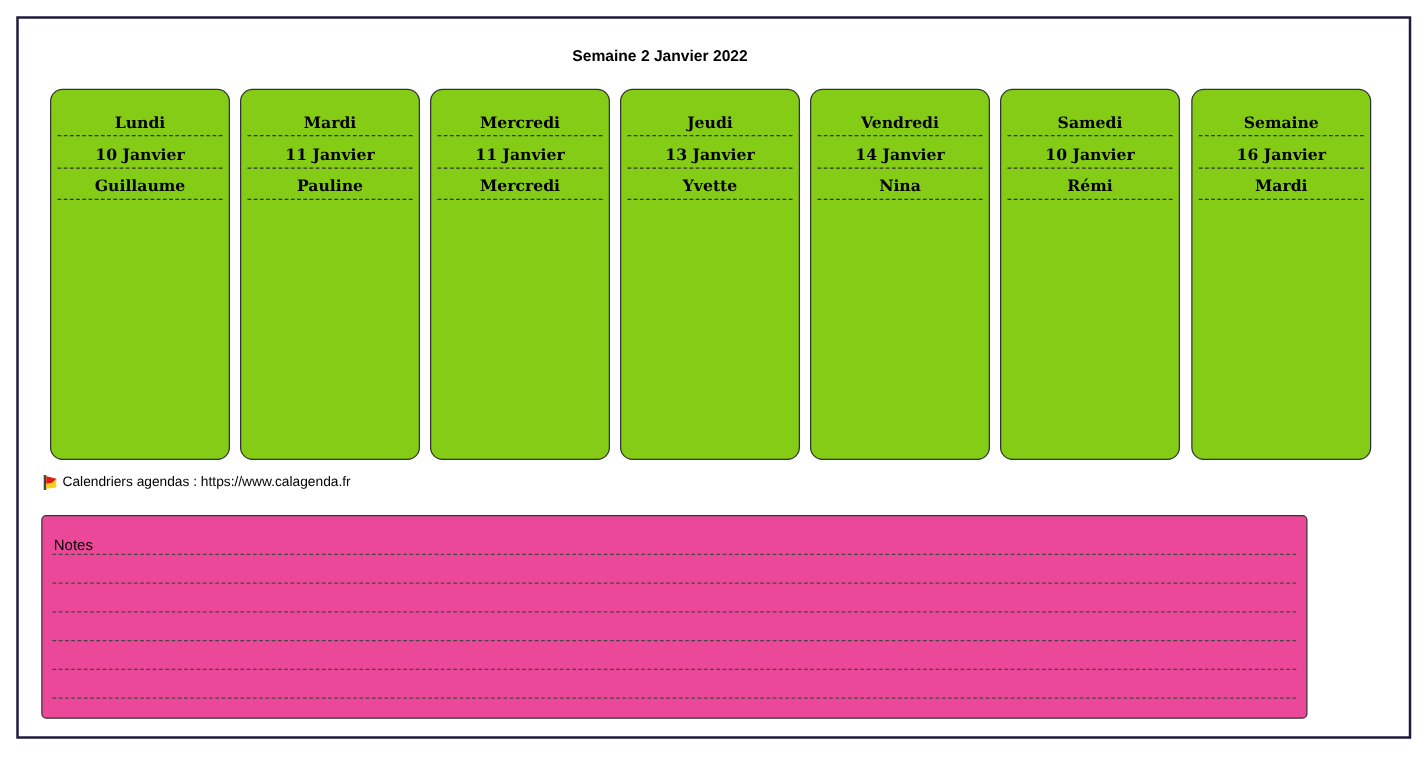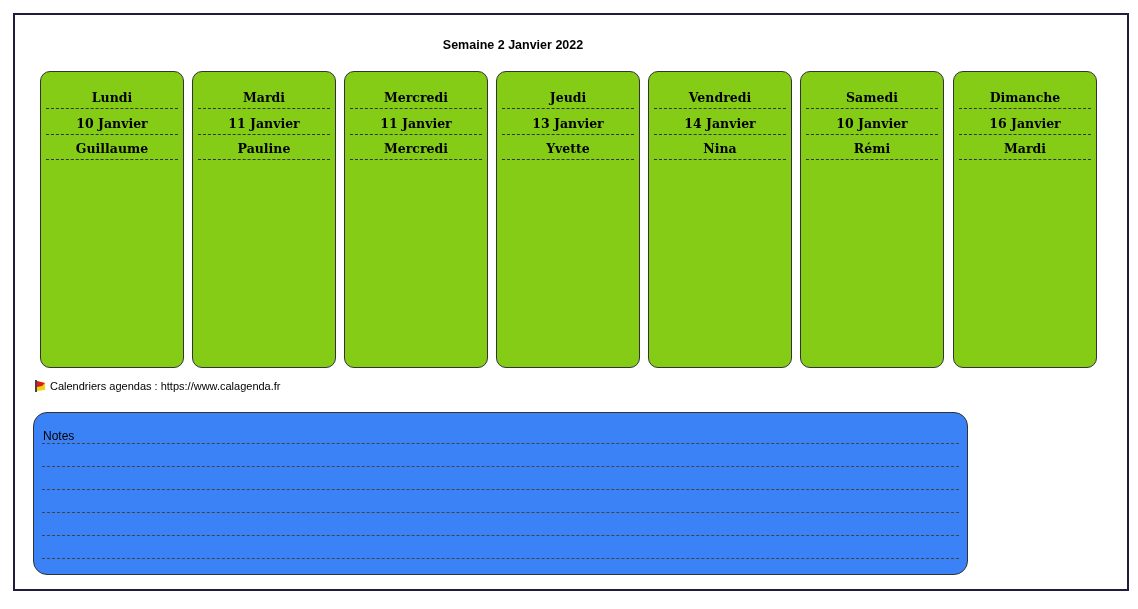--- a/index.html
+++ b/index.html
@@ -1,30 +1,30 @@
 <!DOCTYPE html>
 <html><head>
 <meta charset="utf-8">
 <style>
   html, body { margin:0; padding:0; }
   body { width:1138px; height:609px; background:#ffffff; position:relative; overflow:hidden;
          font-family:"Liberation Sans", sans-serif; }
   .frame { position:absolute; left:13px; top:13px; width:1116px; height:578px;
            border:2px solid #1f1d3d; box-sizing:border-box; }
   .title { position:absolute; left:0; width:1026px; top:38px; text-align:center;
-           font-weight:bold; font-size:12.5px; color:#000; }
+           font-weight:bold; font-size:12.5px; color:#000;padding-left:15px; }
   .day { position:absolute; top:71px; width:144px; height:297px; box-sizing:border-box;
          border:1.5px solid #333; border-radius:10px; background:#84cc16; }
   .row { position:absolute; left:5px; right:5px; height:20px; border-bottom:1px dashed #333;
          text-align:center; font-family:"DejaVu Serif", serif; font-weight:bold; font-size:12.5px;
          line-height:20px; color:#000; white-space:nowrap; overflow:hidden; }
   .credit { position:absolute; left:34px; top:380px; font-size:11px; color:#000; display:flex; align-items:flex-end; }
   .credit .logo { width:12px; height:12px; margin-right:4px; position:relative; }
-  .notes { position:absolute; left:33px; top:412px; width:935px; height:163px; box-sizing:border-box;
-           border:1.5px solid #333; border-radius:14px; background:#3b82f6; }
+  .notes { position:absolute; left:33px; top:412px; width:1013px; height:163px; box-sizing:border-box;
+           border:1.5px solid #333; border-radius:4px; background:#ec4899; }
   .notes-label { position:absolute; left:9px; top:16px; font-size:12px; color:#000; }
   .nline { position:absolute; left:8px; right:8px; border-bottom:1px dashed #444; height:0; }
 </style>
 </head>
 <body>
 
 <div class="frame"></div>
 <div class="title">Semaine 2  Janvier 2022</div>
 
 <div class="day" style="left:40px">
@@ -51,21 +51,21 @@
   <div class="row" style="top:16px">Vendredi</div>
   <div class="row" style="top:42px">14 Janvier</div>
   <div class="row" style="top:67px">Nina</div>
 </div>
 <div class="day" style="left:800px">
   <div class="row" style="top:16px">Samedi</div>
   <div class="row" style="top:42px">10 Janvier</div>
   <div class="row" style="top:67px">Rémi</div>
 </div>
 <div class="day" style="left:953px">
-  <div class="row" style="top:16px">Dimanche</div>
+  <div class="row" style="top:16px">Semaine</div>
   <div class="row" style="top:42px">16 Janvier</div>
   <div class="row" style="top:67px">Mardi</div>
 </div>
 
 <div class="credit">
   <span class="logo">
     <svg width="12" height="12" viewBox="0 0 12 12">
       <rect x="1" y="0" width="2" height="12" fill="#444"></rect>
       <polygon points="3,1 11,3 11,10 3,11" fill="#f2d21a"></polygon>
       <polygon points="3,1 11,3 8,6 3,7" fill="#e01b1b"></polygon>

